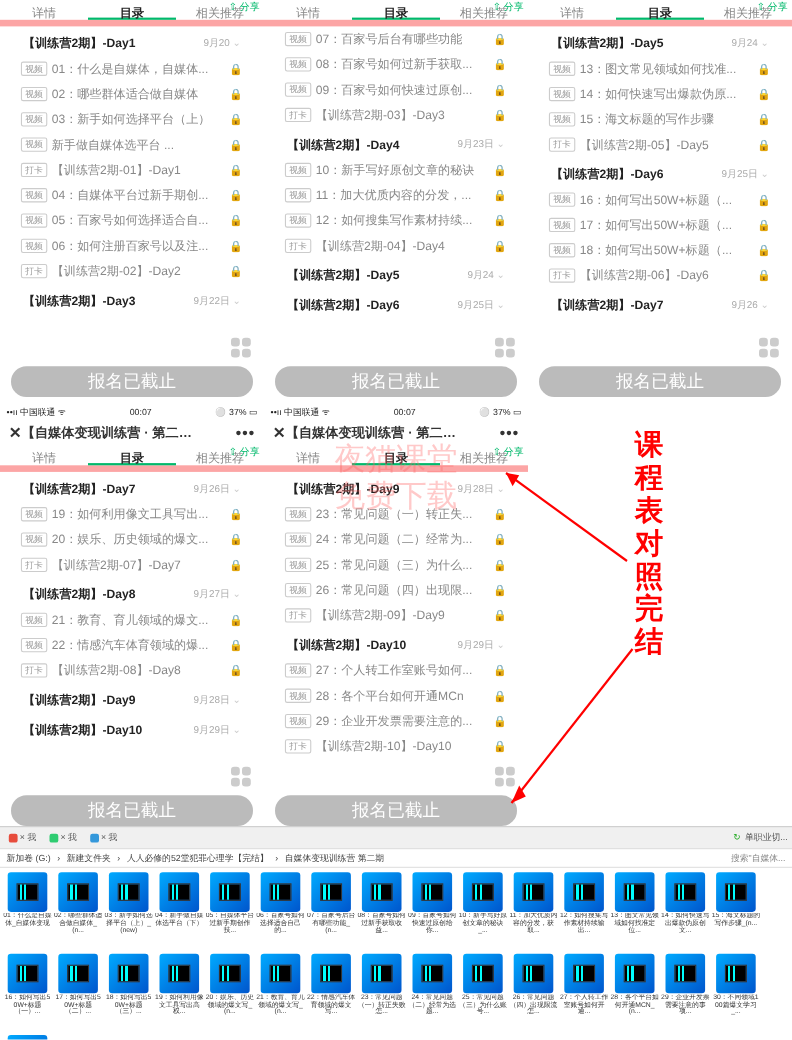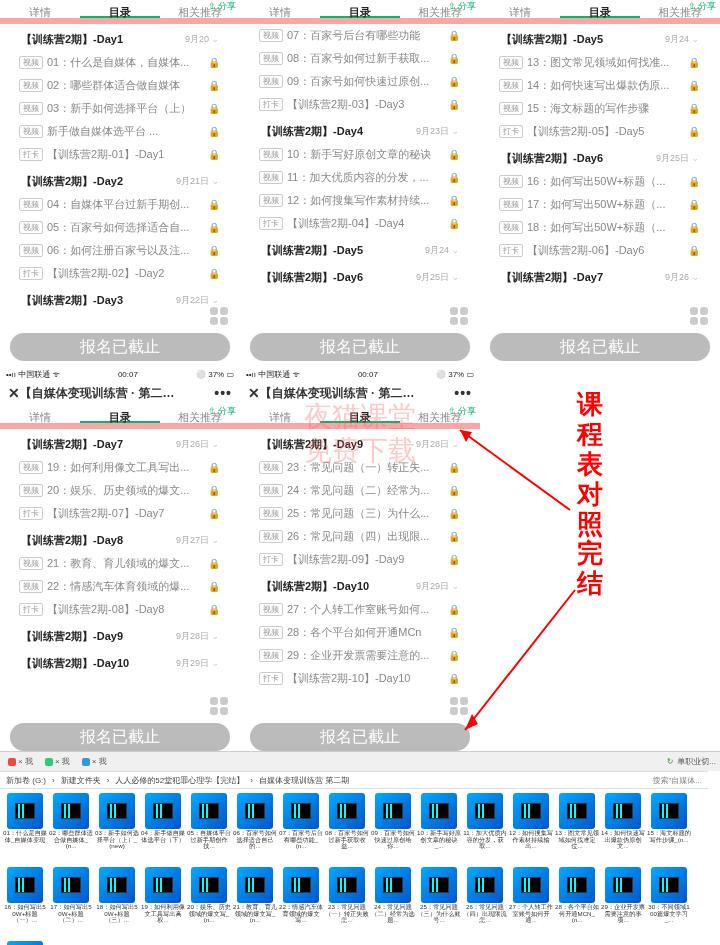--- a/index.html
+++ b/index.html
@@ -25,21 +25,21 @@
 .lock{color:#ccc;font-size:10px;flex-shrink:0}
 .bottom-btn{position:absolute;bottom:6px;left:10px;right:10px;height:28px;background:#bbb;color:#fff;border-radius:14px;display:flex;align-items:center;justify-content:center;font-size:16px}
 .grid-icon{position:absolute;bottom:42px;right:12px;width:18px;height:18px;display:grid;grid-template:1fr 1fr/1fr 1fr;gap:2px}
 .grid-icon span{background:#ccc;border-radius:3px}
 .side-text{position:absolute;left:570px;top:390px;width:40px;color:#f00;font-size:26px;font-weight:bold;line-height:1.15;text-align:center}
 .arrow{position:absolute;pointer-events:none}
 .arrow line{stroke:#f00;stroke-width:2}
 .arrow polygon{fill:#f00}
 .watermark{position:absolute;left:250px;top:400px;width:220px;color:#f66;font-size:28px;font-weight:normal;opacity:.35;pointer-events:none;text-align:center;line-height:1.2}
 .taskbar{position:absolute;bottom:174px;left:0;right:0;height:20px;background:#f0f0f0;border-top:1px solid #ccc;display:flex;align-items:center;font-size:8px;color:#555;padding:0 4px;gap:4px;overflow:hidden}
-.explorer-bar{position:absolute;bottom:156px;left:0;right:12px;height:18px;background:#fff;border-top:1px solid #ddd;border-bottom:1px solid #ddd;display:flex;align-items:center;font-size:8px;color:#444;padding:0 6px;gap:6px}
+.explorer-bar{position:absolute;bottom:156px;left:0;right:0;height:18px;background:#fff;border-top:1px solid #ddd;border-bottom:1px solid #ddd;display:flex;align-items:center;font-size:8px;color:#444;padding:0 6px;gap:6px}
 .files{position:absolute;bottom:0;left:0;right:0;height:156px;background:#fff;display:flex;flex-wrap:wrap;align-content:flex-start;padding:4px 2px;gap:0}
 .file{width:46px;height:74px;display:flex;flex-direction:column;align-items:center;gap:1px}
 .file-icon{width:36px;height:36px;background:linear-gradient(135deg,#0af,#05c);border-radius:3px;position:relative;display:flex;align-items:center;justify-content:center}
 .file-icon::after{content:"";width:18px;height:14px;background:linear-gradient(90deg,#000 2px,#0ff 2px,#0ff 4px,#000 4px,#000 6px,#0ff 6px,#0ff 8px,#000 8px);border:1px solid #333}
 .file-label{font-size:6.2px;color:#333;text-align:center;line-height:1.08;width:44px;word-break:break-all;height:32px;overflow:hidden}
 .wedge{position:absolute;top:367px;right:0;width:238px;height:370px;background:#fff}
 .tb-right{position:absolute;right:4px;display:flex;align-items:center;gap:4px}
 .tab-chip{display:flex;align-items:center;gap:2px;padding:1px 4px}
 .dot{width:8px;height:8px;border-radius:2px}
 </style>
@@ -76,24 +76,20 @@
         </div>
         <div class="item">
           <span class="badge">视频</span>
           <span class="item-text">新手做自媒体选平台 ...</span>
           <span class="lock">🔒</span>
         </div>
         <div class="item">
           <span class="badge">打卡</span>
           <span class="item-text">【训练营2期-01】-Day1</span>
           <span class="lock">🔒</span>
-        </div>
-        <div class="day-header">
-          <span>【训练营2期】-Day2</span>
-          <span class="day-date">9月21日 <span style="color:#ccc">⌄</span></span>
         </div>
         <div class="item">
           <span class="badge">视频</span>
           <span class="item-text">04：自媒体平台过新手期创...</span>
           <span class="lock">🔒</span>
         </div>
         <div class="item">
           <span class="badge">视频</span>
           <span class="item-text">05：百家号如何选择适合自...</span>
           <span class="lock">🔒</span>

